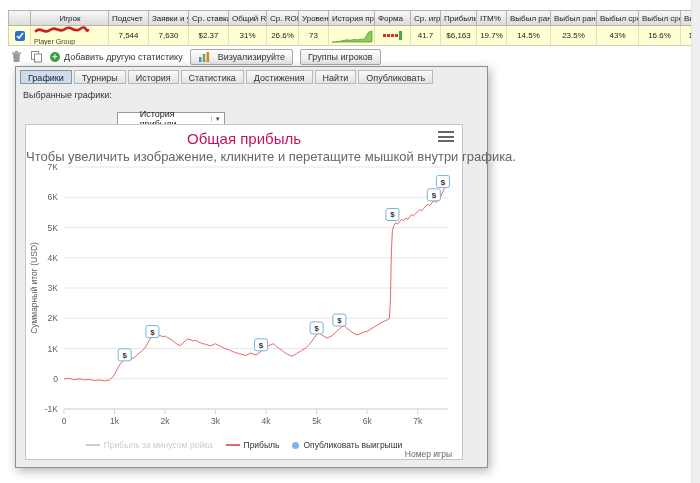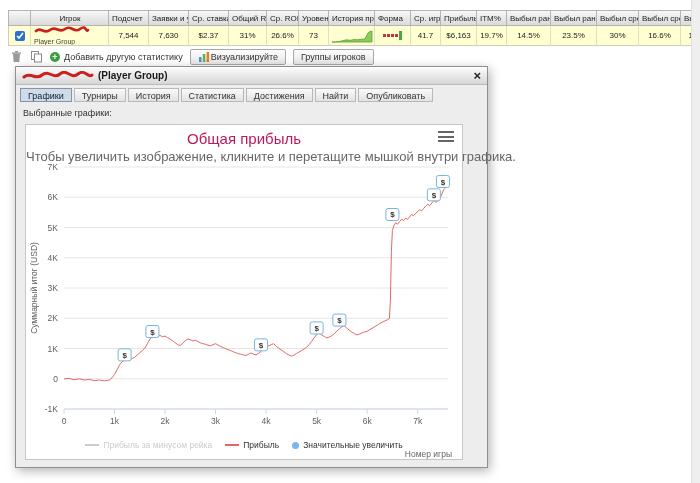--- a/index.html
+++ b/index.html
@@ -15,21 +15,21 @@
 .player-cell { flex-direction: column; align-items: flex-start; justify-content: center; padding-left: 3px; gap: 1px; }
 .player-group-label { font-size: 7px; color: #444; }
 input[type=checkbox] { width: 10px; height: 10px; accent-color: #2a6fd4; }
 .form-sq { display: inline-block; width: 3px; margin-right: 1px; }
 
 
 .toolbar { position: absolute; left: 10px; top: 48px; height: 17px; display: flex; align-items: center; gap: 7px; z-index: 1; }
 .tb-icon { width: 13px; height: 13px; display: inline-flex; cursor: pointer; }
 .tb-add { display: inline-flex; align-items: center; gap: 4px; font-size: 9px; color: #333; cursor: pointer; }
 .plus-icon { width: 10px; height: 10px; border-radius: 50%; background: #3aa13a; color: #fff; font-size: 9px; line-height: 10px; text-align: center; font-weight: bold; }
-.tb-btn { display: inline-flex; align-items: center; gap: 1px; font-size: 9px; color: #333; border: 1px solid #a8a8a8; border-radius: 2px; background: linear-gradient(#fdfdfd, #e6e6e6); padding: 2px 7px; height: 16px; cursor: pointer; font-family: inherit; }
+.tb-btn { display: inline-flex; align-items: center; gap: 8px; font-size: 9px; color: #333; border: 1px solid #a8a8a8; border-radius: 2px; background: linear-gradient(#fdfdfd, #e6e6e6); padding: 2px 7px; height: 16px; cursor: pointer; font-family: inherit; }
 
 
 .popup { position: absolute; left: 15px; top: 66px; width: 473px; height: 402px; background: #ededed; border: 1px solid #8f8f8f; box-shadow: 2px 3px 10px rgba(0,0,0,0.3); z-index: 5; }
 .popup-header { height: 18px; background: linear-gradient(#fdfdfd, #d6d6d6); border-bottom: 1px solid #bbb; display: flex; align-items: center; padding: 0 6px; gap: 4px; }
 .popup-title { font-weight: bold; font-size: 10px; color: #1a1a1a; }
 .popup-close { margin-left: auto; font-size: 13px; line-height: 13px; font-weight: bold; color: #222; cursor: pointer; }
 .tabs { display: flex; align-items: center; height: 19px; padding: 2px 4px 1px; gap: 2px; }
 .tab { font-size: 9px; color: #333; padding: 2px 7px 0; border: 1px solid #b9b9b9; background: linear-gradient(#fafafa, #e2e2e2); cursor: pointer; white-space: nowrap; }
 .tab.active { background: #cfdce8; border: 1px solid #8096ac; color: #102030; }
 .select-row { display: flex; align-items: center; gap: 5px; padding: 2px 7px; height: 18px; }
@@ -103,21 +103,21 @@
         <span class="form-sq" style="background: rgb(204, 51, 51); height: 3px;"></span>
         <span class="form-sq" style="background: rgb(204, 51, 51); height: 3px;"></span>
         <span class="form-sq" style="background: rgb(204, 51, 51); height: 3px;"></span>
         <span class="form-sq" style="background: rgb(68, 170, 68); height: 9px;"></span>
       </div>
       <div class="rcell" style="width: 30px;">41.7</div>
       <div class="rcell" style="width: 36px;">$6,163</div>
       <div class="rcell" style="width: 30px;">19.7%</div>
       <div class="rcell" style="width: 44px;">14.5%</div>
       <div class="rcell" style="width: 46px;">23.5%</div>
-      <div class="rcell" style="width: 42px;">30%</div>
+      <div class="rcell" style="width: 42px;">43%</div>
       <div class="rcell" style="width: 42px;">16.6%</div>
       <div class="rcell" style="width: 38px;">11.4%</div>
     </div>
 </div>
 
 <div class="toolbar">
   <span class="tb-icon">
     <svg viewBox="0 0 13 13" width="13" height="13">
         <path d="M3 4h7l-.7 8H3.7z" fill="#9a9a9a"></path>
         <rect x="2" y="2.4" width="9" height="1.4" fill="#9a9a9a"></rect>
@@ -143,27 +143,20 @@
         </svg>
     </span>
     <span>Визуализируйте</span>
   </button>
   <button class="tb-btn">
     <span>Группы игроков</span>
   </button>
 </div>
 
 <div class="popup">
-  <div class="popup-header">
-    <svg width="72" height="10" viewBox="0 0 72 10">
-      <path d="M2 6 C9 0, 13 10, 20 4 S31 9, 38 3 S49 9, 56 3 S66 8, 70 4" fill="none" stroke="#cc2020" stroke-width="3" stroke-linecap="round"></path>
-    </svg>
-    <span class="popup-title">(Player Group)</span>
-    <span class="popup-close">×</span>
-  </div>
   <div class="tabs" id="tabs">
       <span class="tab active">Графики</span>
       <span class="tab">Турниры</span>
       <span class="tab">История</span>
       <span class="tab">Статистика</span>
       <span class="tab">Достижения</span>
       <span class="tab">Найти</span>
       <span class="tab">Опубликовать</span>
     </div>
   <div class="select-row">
@@ -240,20 +233,20 @@
         <span class="legend-item">
           <span class="sw-line" style="background: rgb(204, 204, 204);"></span>
           <span style="color: rgb(204, 204, 204);">Прибыль за минусом рейка</span>
         </span>
         <span class="legend-item">
           <span class="sw-line" style="background: rgb(226, 104, 104);"></span>
           <span style="color: rgb(51, 51, 51);">Прибыль</span>
         </span>
         <span class="legend-item">
           <span class="sw-dot" style="background: rgb(124, 181, 236);"></span>
-          <span style="color: rgb(51, 51, 51);">Значительные увеличить</span>
+          <span style="color: rgb(51, 51, 51);">Опубликовать выигрыши</span>
         </span>
       </div>
     <div class="xaxis-title">Номер игры</div>
   </div>
 </div>
 
 <div class="scrollbar"></div>
 
 </body></html>

